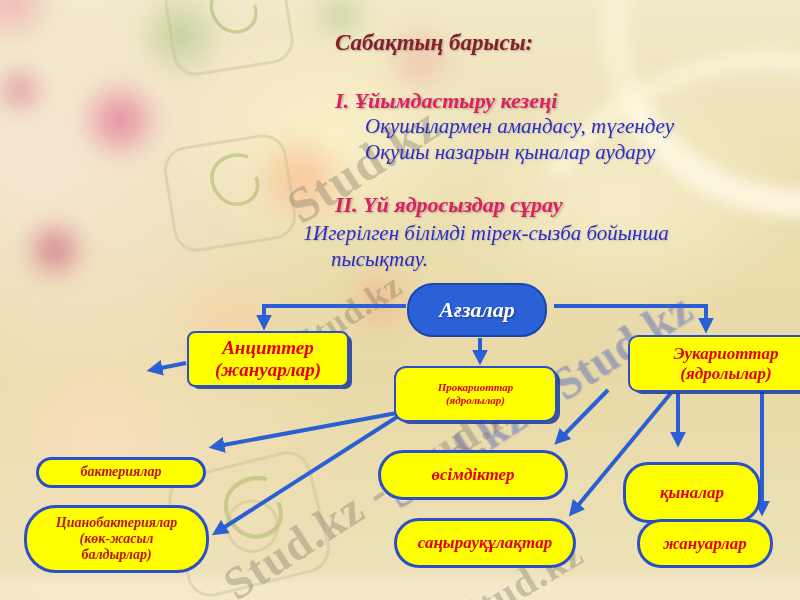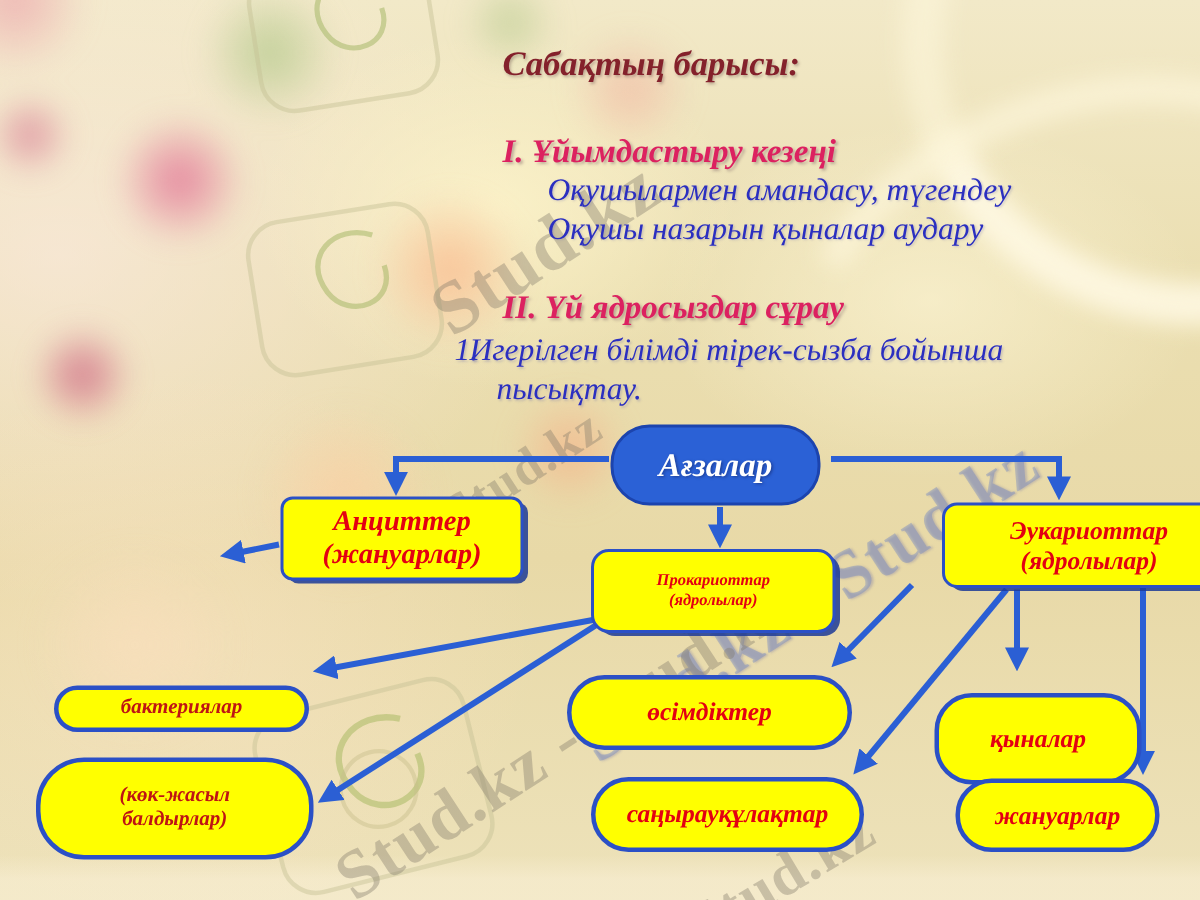--- a/index.html
+++ b/index.html
@@ -135,20 +135,21 @@
   <div class="node yellow rect red" style="left:628px;top:335px;width:196px;height:57px;border-radius:10px;font-size:17px;">
     <span>Эукариоттар</span>
     <span>(ядролылар)</span>
   </div>
 
   <div class="node yellow dred" style="left:36px;top:457px;width:170px;height:31px;border-radius:24px;font-size:14px;">
     <span>бактериялар</span>
   </div>
 
   <div class="node yellow dred" style="left:24px;top:505px;width:185px;height:68px;border-radius:32px;font-size:14px;">
+    <span>Цианобактериялар</span>
     <span>(көк-жасыл</span>
     <span>балдырлар)</span>
   </div>
 
   <div class="node yellow red" style="left:378px;top:450px;width:190px;height:50px;border-radius:25px;font-size:17px;">
     <span>өсімдіктер</span>
   </div>
 
   <div class="node yellow red" style="left:623px;top:450px;width:138px;height:61px;border-radius:25px;font-size:17px;margin-top:12px;">
     <span>қыналар</span>

